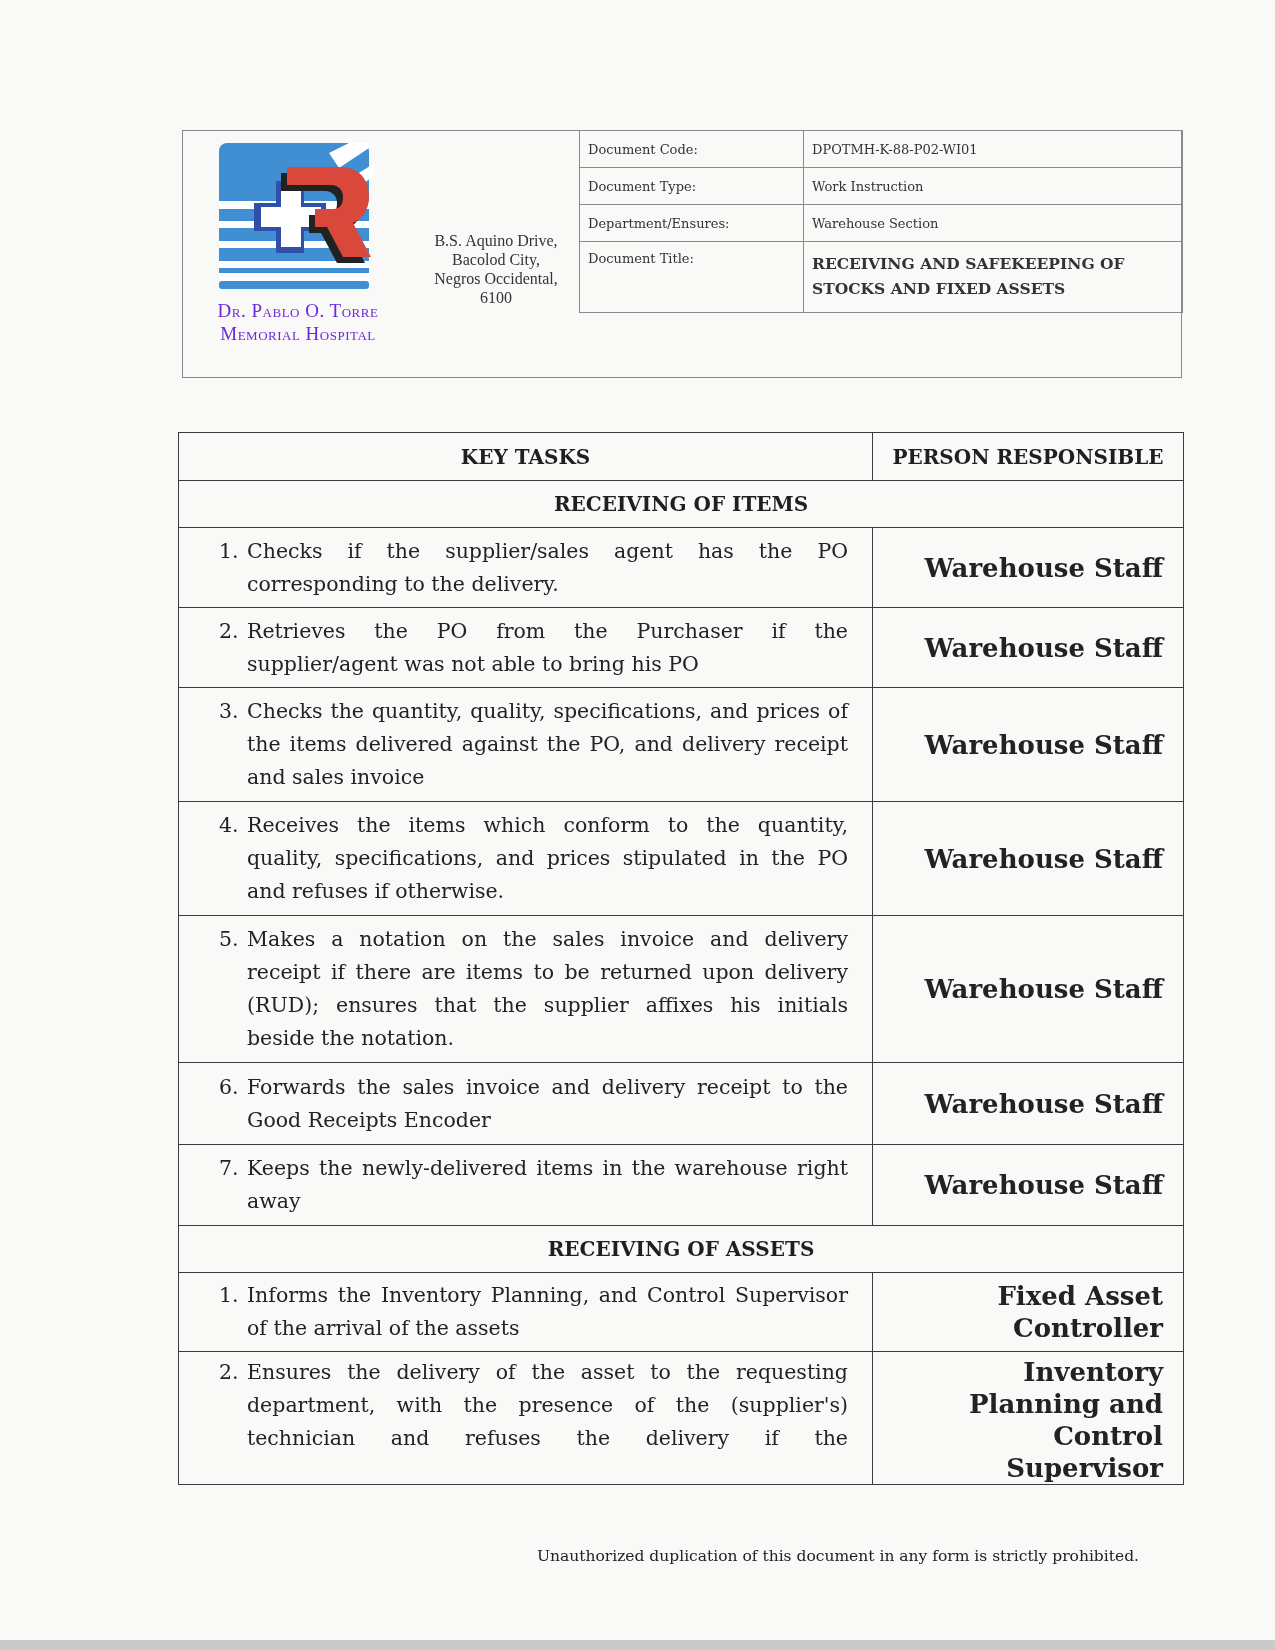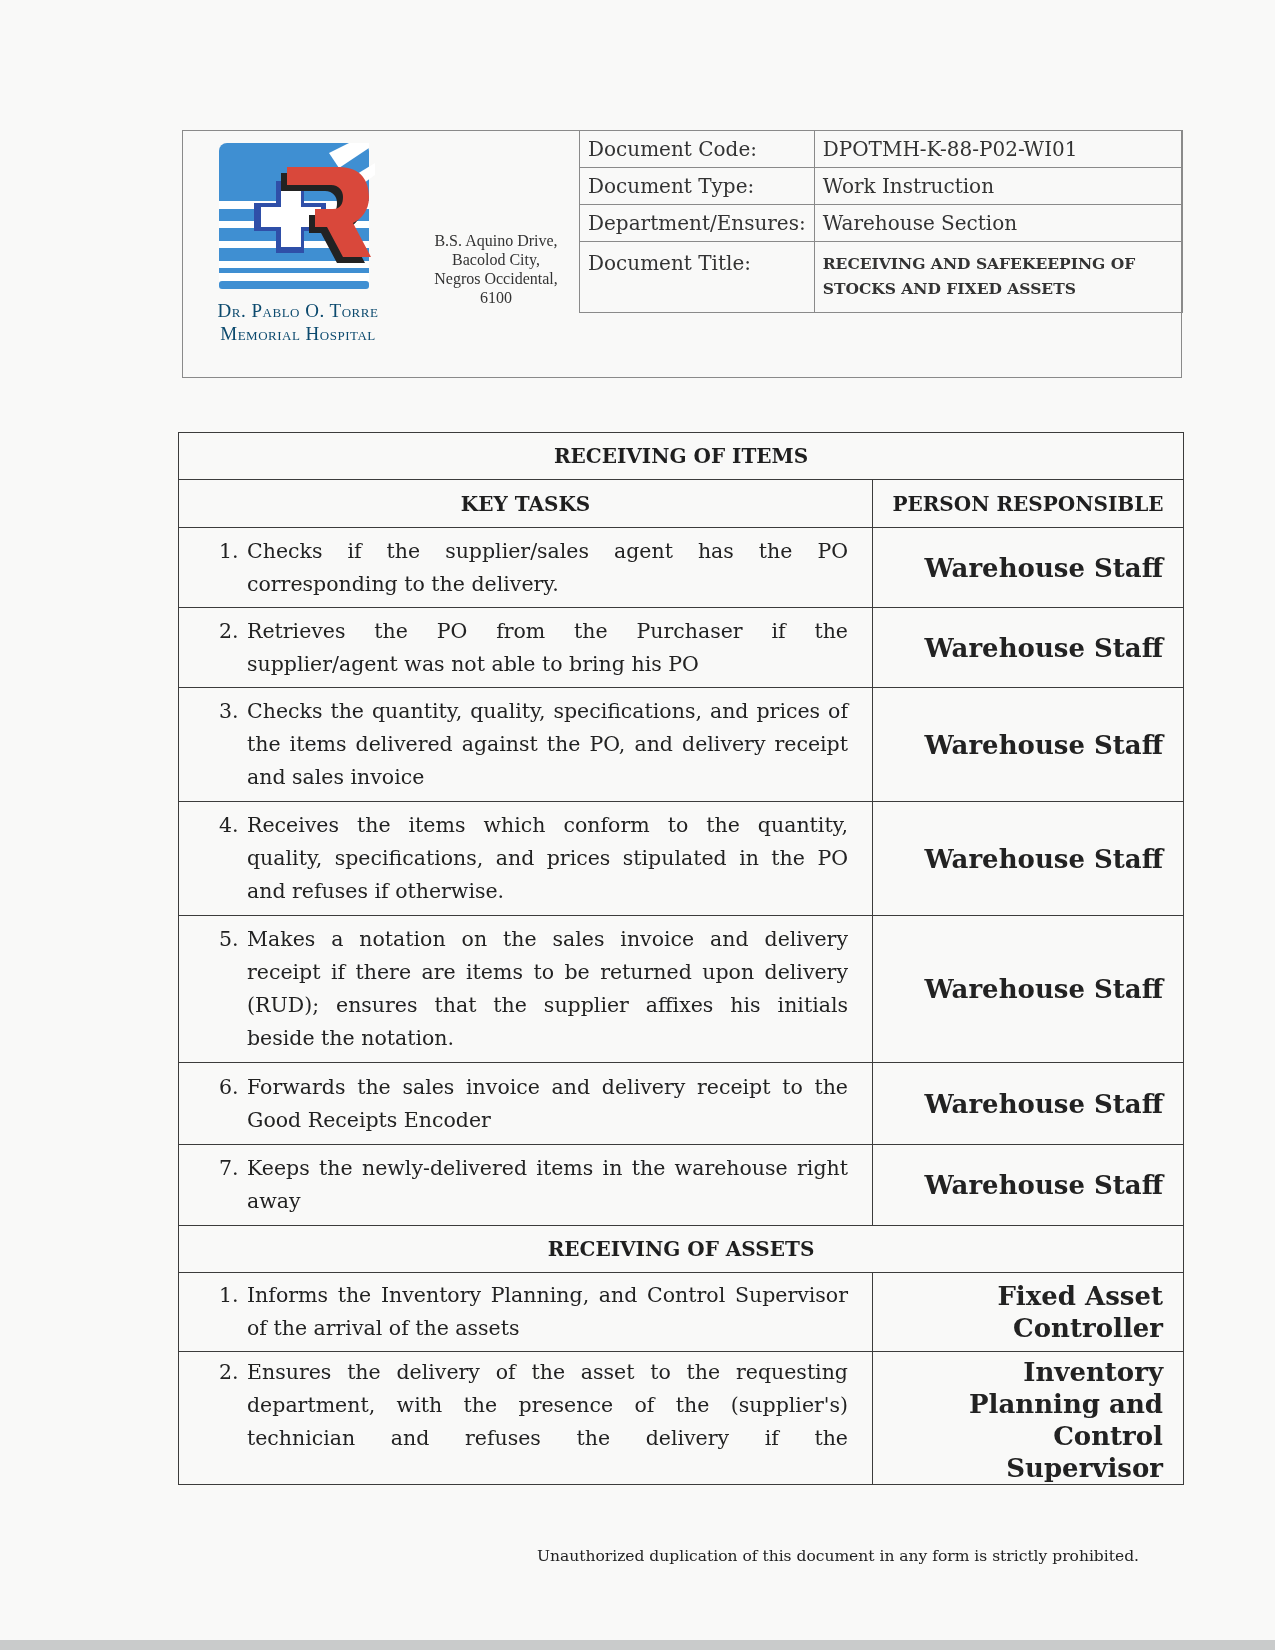--- a/index.html
+++ b/index.html
@@ -11,25 +11,25 @@
   }
   .bottom-strip { position:absolute; left:0; right:0; top:1640px; height:10px; background:#c9cbcb; }
 
   
   .hdr { position:absolute; left:182px; top:130px; width:1000px; height:248px;
          border:1px solid #8a8a8a; box-sizing:border-box; }
   .logo-area { position:absolute; left:0; top:0; width:220px; height:246px; }
   .logo-svg { position:absolute; left:36px; top:12px; width:156px; height:150px; }
   .hosp-name { position:absolute; left:0; width:230px; top:168px; text-align:center;
                font-family:"Liberation Serif",serif; font-size:19px; line-height:23px;
-               letter-spacing:0.5px; color:#0c4a6e; font-variant:small-caps; }
+               letter-spacing:0.5px; color:#6d28d9; font-variant:small-caps; }
   .address { position:absolute; left:228px; top:100px; width:170px; text-align:center;
              font-family:"Liberation Serif",serif; font-size:16px; line-height:19px; color:#333; }
   .meta { position:absolute; left:396px; top:-1px; width:604px; border-collapse:collapse; }
-  .meta td { border:1px solid #8a8a8a; font-size:20px; padding:0 8px; height:36px; vertical-align:middle; color:#333; }
+  .meta td { border:1px solid #8a8a8a; font-size:13px; padding:0 8px; height:36px; vertical-align:middle; color:#333; }
   .meta td.lbl { width:207px; }
   .meta tr.title-row td { height:61px; vertical-align:top; padding-top:9px; }
   .meta td.bold { font-weight:bold; font-size:15.5px; line-height:25px; padding-top:6px; }
 
   
   .main { position:absolute; left:178px; top:432px; width:1006px; border-collapse:collapse; }
   .main td, .main th { border:1.5px solid #3c3c3c; vertical-align:middle; }
   .main th { font-weight:bold; font-size:20px; height:45px; text-align:center; color:#1f1f1f; }
   .main td.sect { text-align:center; font-weight:bold; font-size:20px; height:44px; color:#1f1f1f; }
   .main td.task { width:629px; padding:0 24px 0 40px; font-size:20.5px; line-height:33px; text-align:justify; }
@@ -90,25 +90,25 @@
       <td class="lbl">Document Title:</td>
       <td class="bold">RECEIVING AND SAFEKEEPING OF STOCKS AND FIXED ASSETS</td>
     </tr>
   </tbody>
     </table>
 </div>
 
 <table class="main">
   <tbody>
       <tr>
-    <td class="sect" colspan="2">RECEIVING OF ITEMS</td>
+    <th>KEY TASKS</th>
+    <th>PERSON RESPONSIBLE</th>
   </tr>
   <tr>
-    <th>KEY TASKS</th>
-    <th>PERSON RESPONSIBLE</th>
+    <td class="sect" colspan="2">RECEIVING OF ITEMS</td>
   </tr>
   <tr style="height:80px">
     <td class="task">
           <div class="task-wrap">
             <span class="num">1.</span>
             <span class="txt">Checks if the supplier/sales agent has the PO corresponding to the delivery.</span>
           </div>
         </td>
     <td class="person">Warehouse Staff</td>
   </tr>

